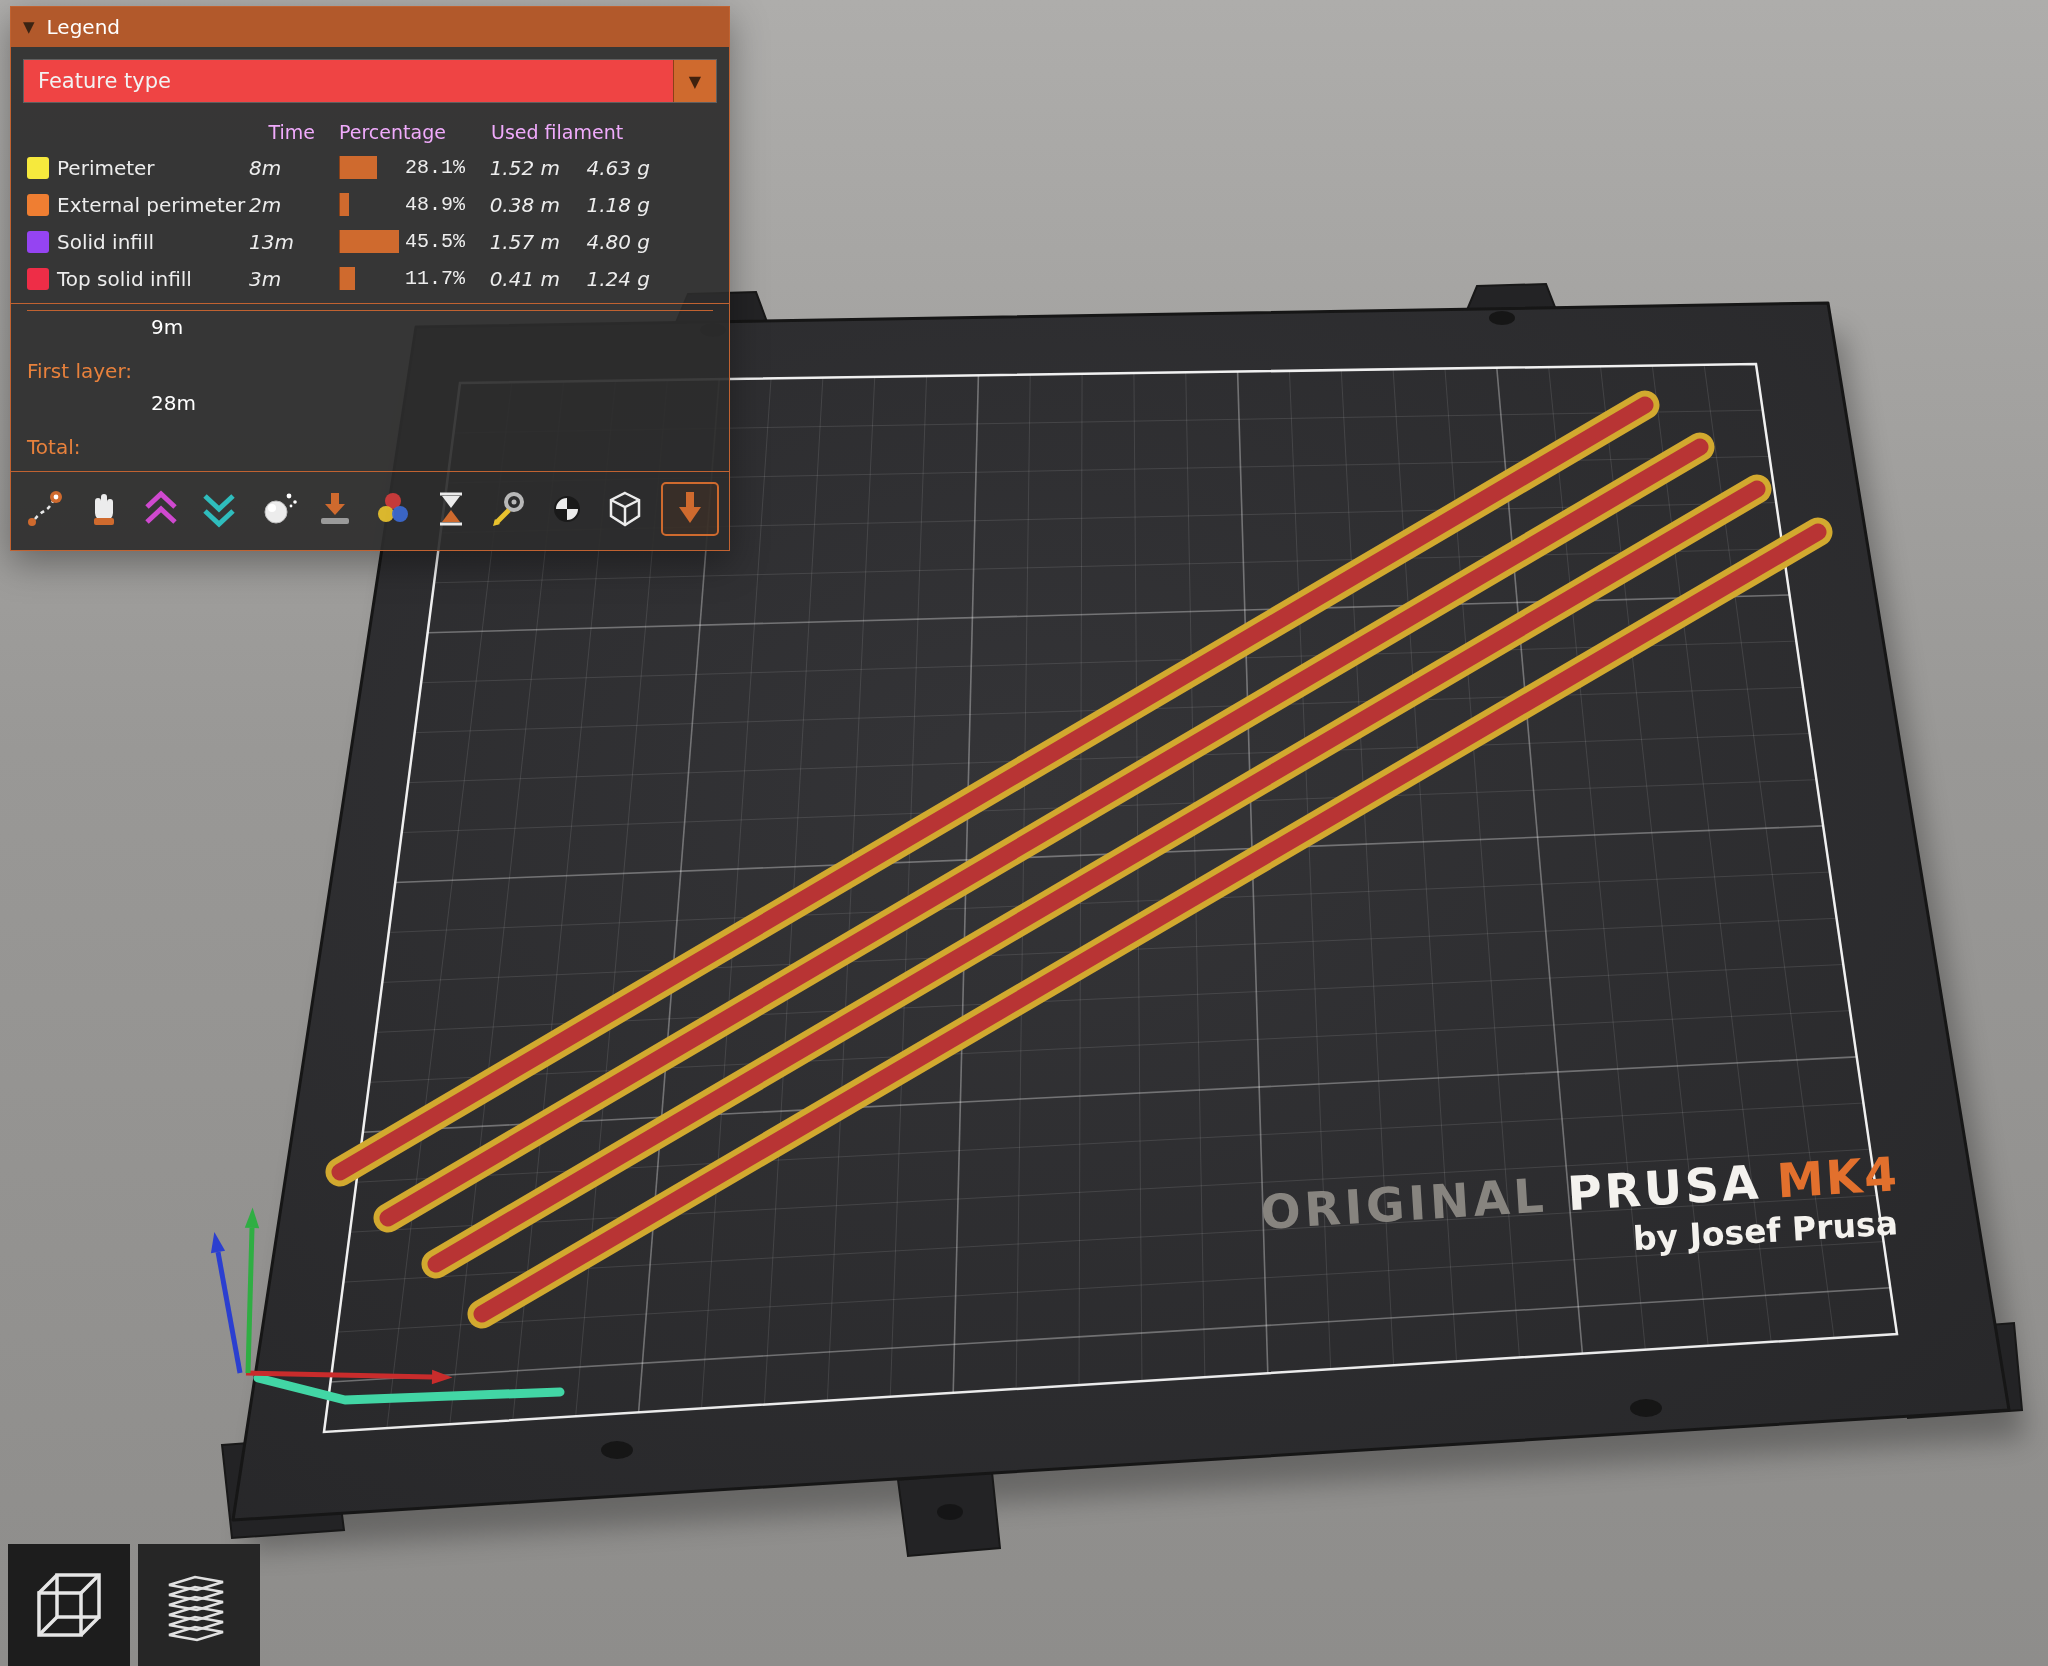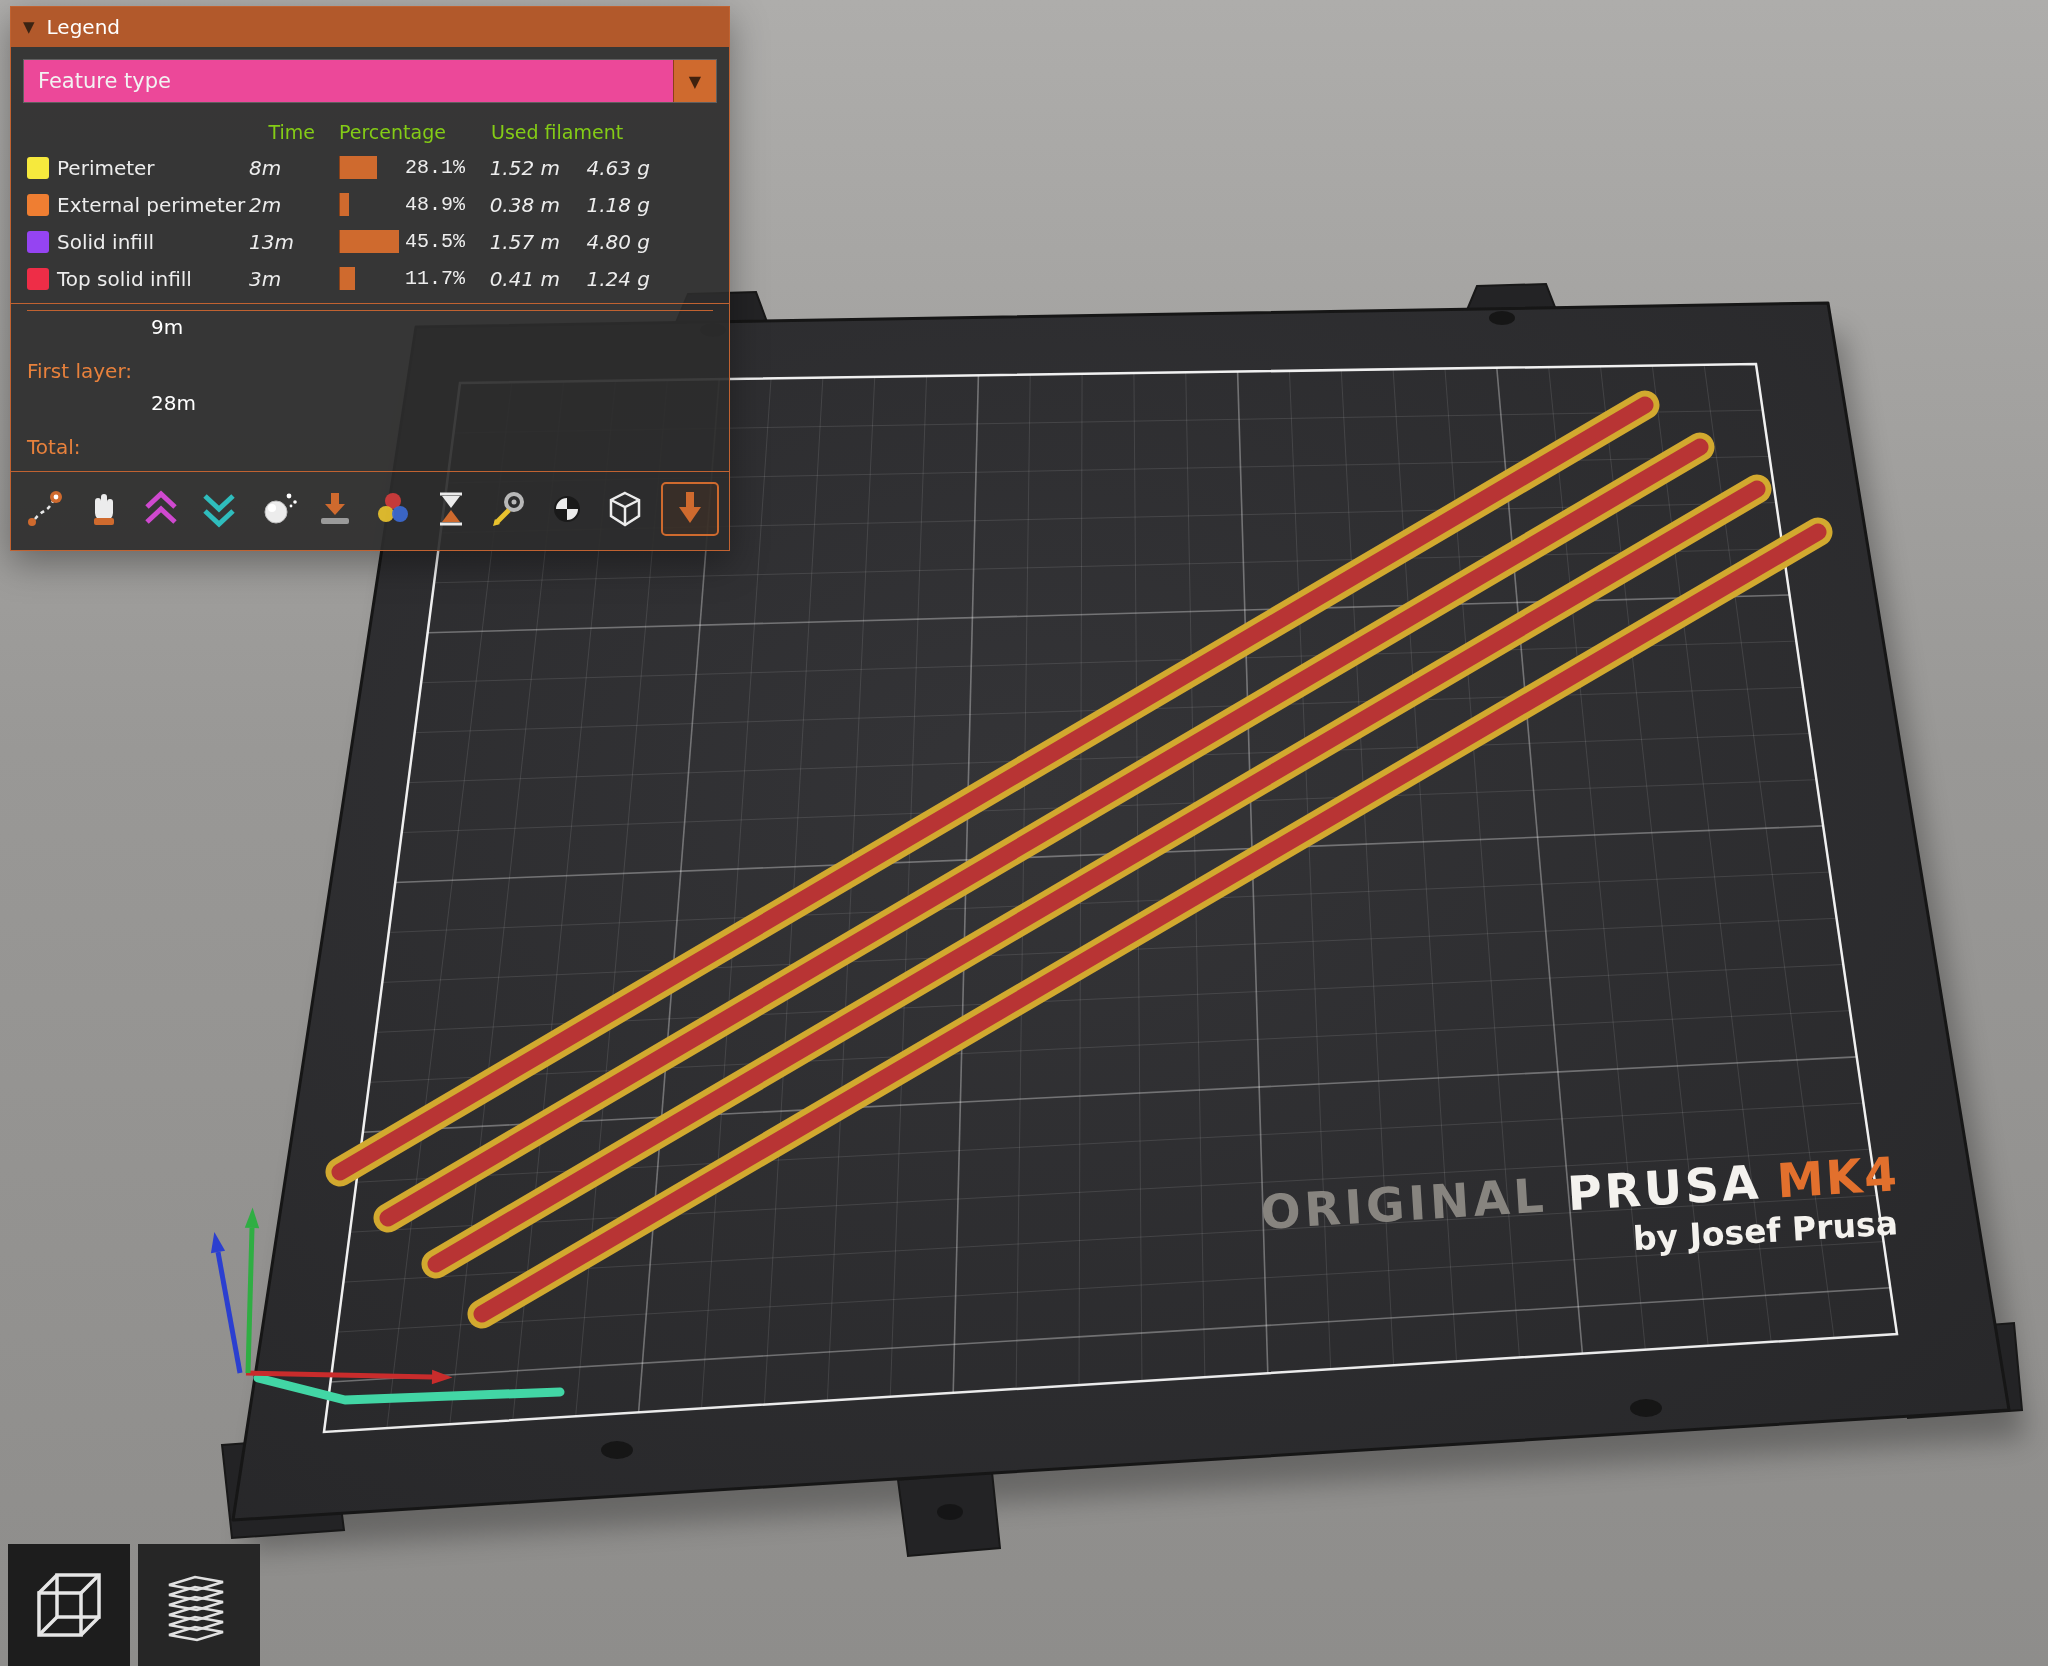--- a/index.html
+++ b/index.html
@@ -31,31 +31,31 @@
     box-shadow:0 12px 34px rgba(0,0,0,0.35);
     color:#ededed;font-size:20px;
   }
   .legend-header{
     height:40px;background:var(--header,#b2592b);
     display:flex;align-items:center;gap:12px;padding:0 12px;
     color:#ffffff;font-size:20px;
   }
   .legend-caret{color:#3a2313;font-size:15px;line-height:1;}
   .dropdown{
-    margin:12px;height:42px;background:#ec4899;border:1px solid #5f5f5f;
+    margin:12px;height:42px;background:#ef4444;border:1px solid #5f5f5f;
     display:flex;align-items:stretch;
   }
   .dropdown-label{flex:1;display:flex;align-items:center;padding:0 14px;font-size:21px;color:#f2f2f2;}
   .dropdown-button{
     width:42px;background:var(--accent,#cf6a2e);border-left:1px solid #8a4017;
     display:flex;align-items:center;justify-content:center;color:#40210e;font-size:16px;
   }
   .feature-table{padding:0 16px 6px;}
   .lg-grid{display:grid;grid-template-columns:30px 192px 66px 150px 95px 90px;align-items:center;}
-  .lg-head{height:34px;color:#84cc16;font-size:19px;}
+  .lg-head{height:34px;color:#f0abfc;font-size:19px;}
   .h-time{text-align:right;}
   .h-pct{padding-left:24px;}
   .h-used{grid-column:5/7;padding-left:26px;white-space:nowrap;}
   .feature-row{height:37px;}
   .swatch{width:22px;height:22px;border-radius:3px;}
   .cell-label{white-space:nowrap;}
   .cell-time{text-align:left;font-style:italic;}
   .cell-bar{display:flex;align-items:center;padding-left:24px;height:100%;font-family:Liberation Mono, monospace;}
   .bar{height:23px;background:var(--accent,#cf6a2e);border-left:1px solid #8a4017;}
   .pct{margin-left:auto;}

